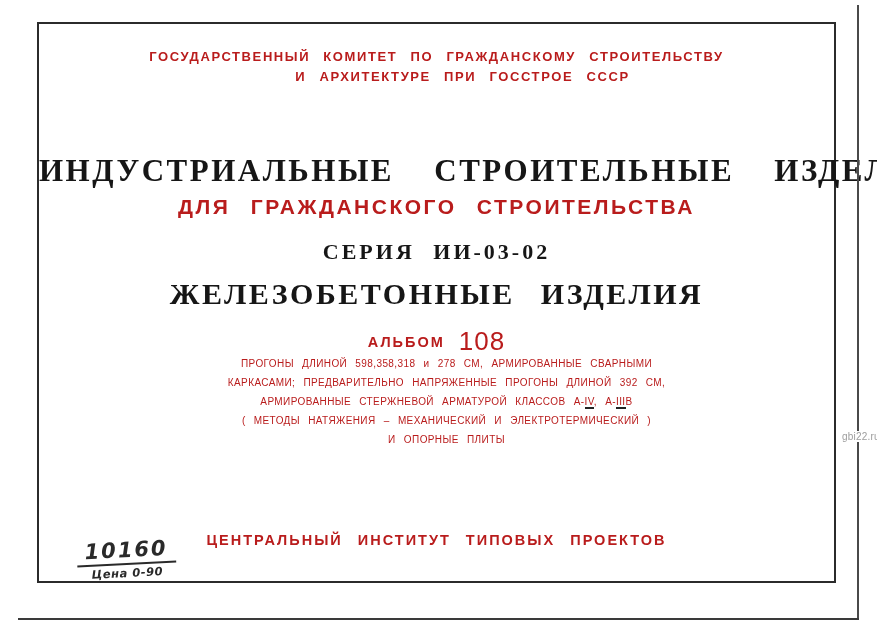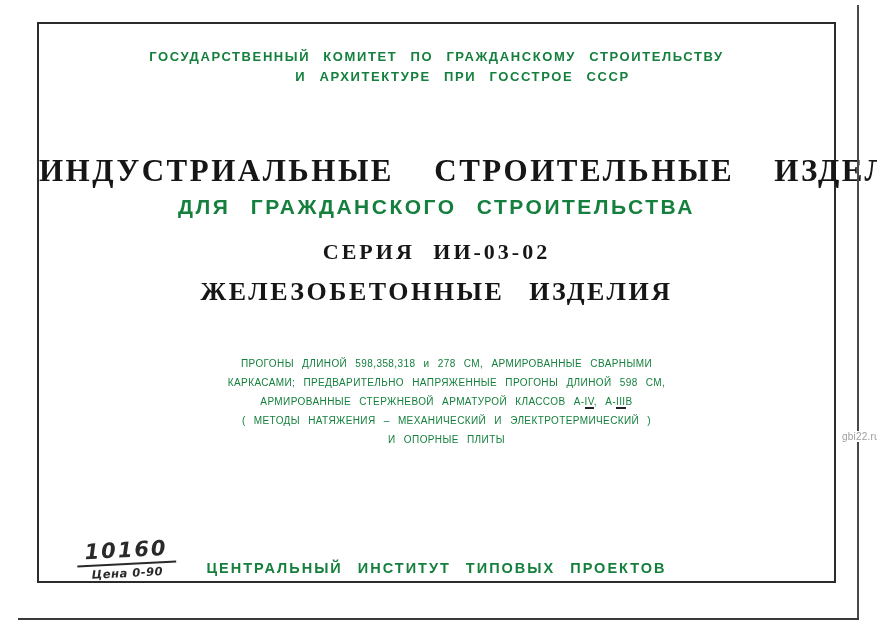--- a/index.html
+++ b/index.html
@@ -46,21 +46,21 @@
   .line {
     position: absolute;
     left: 0;
     width: 100%;
     text-align: center;
     white-space: nowrap;
   }
   
   .draft {
     font-family: "Liberation Sans", sans-serif;
-    color: #15803d;
+    color: #b91c1c;
   }
   .committee {
     font-size: 13px;
     letter-spacing: 1.6px;
     word-spacing: 8px;
     font-weight: 600;
   }
   .type-line {
     font-size: 15.5px;
     letter-spacing: 1.8px;
@@ -84,21 +84,21 @@
     letter-spacing: 2.5px;
     word-spacing: 12px;
     font-weight: 600;
   }
   .series-title {
     font-size: 22px;
     letter-spacing: 3px;
     word-spacing: 10px;
   }
   .product-title {
-    font-size: 26px;
+    font-size: 30px;
     letter-spacing: 2.5px;
     word-spacing: 16px;
   }
   .album {
     font-size: 14.5px;
     letter-spacing: 2px;
     word-spacing: 8px;
     font-weight: 600;
   }
   .album .album-number {
@@ -174,34 +174,38 @@
 
 
     <div class="line display main-title" style="top: 128px;">ИНДУСТРИАЛЬНЫЕ СТРОИТЕЛЬНЫЕ ИЗДЕЛИЯ</div>
 
     <div class="line draft sub-title" style="top: 171px;">ДЛЯ ГРАЖДАНСКОГО СТРОИТЕЛЬСТВА</div>
 
     <div class="line display series-title" style="top: 215px;">СЕРИЯ ИИ-03-02</div>
 
     <div class="line display product-title" style="top: 253px;">ЖЕЛЕЗОБЕТОННЫЕ ИЗДЕЛИЯ</div>
 
+    <div class="line draft album" style="top: 302px;">
+      <span>АЛЬБОМ</span>
+      <span class="album-number">108</span>
+    </div>
 
     <div class="line draft desc-line" style="top: 334px;">ПРОГОНЫ ДЛИНОЙ 598,358,318 и 278 СМ, АРМИРОВАННЫЕ СВАРНЫМИ</div>
 
-    <div class="line draft desc-line" style="top: 353px;">КАРКАСАМИ; ПРЕДВАРИТЕЛЬНО НАПРЯЖЕННЫЕ ПРОГОНЫ ДЛИНОЙ 598 СМ,</div>
+    <div class="line draft desc-line" style="top: 353px;">КАРКАСАМИ; ПРЕДВАРИТЕЛЬНО НАПРЯЖЕННЫЕ ПРОГОНЫ ДЛИНОЙ 392 СМ,</div>
 
     <div class="line draft desc-line" style="top: 372px;">
       <span>АРМИРОВАННЫЕ СТЕРЖНЕВОЙ АРМАТУРОЙ КЛАССОВ А-</span><span class="rn">IV</span><span>, А-</span><span class="rn">III</span><span>В</span>
     </div>
 
     <div class="line draft desc-line" style="top: 391px;">( МЕТОДЫ НАТЯЖЕНИЯ – МЕХАНИЧЕСКИЙ И ЭЛЕКТРОТЕРМИЧЕСКИЙ )</div>
 
     <div class="line draft desc-line" style="top: 410px;">И ОПОРНЫЕ ПЛИТЫ</div>
 
-    <div class="line draft footer-line" style="top: 536px;">ЦЕНТРАЛЬНЫЙ ИНСТИТУТ ТИПОВЫХ ПРОЕКТОВ</div>
+    <div class="line draft footer-line" style="top: 508px;">ЦЕНТРАЛЬНЫЙ ИНСТИТУТ ТИПОВЫХ ПРОЕКТОВ</div>
 
 
     <div class="stamp">
       <div class="stamp-num">10160</div>
       <div class="stamp-price">Цена 0-90</div>
     </div>
 
   </div>
 
   <div class="edge-right"></div>

